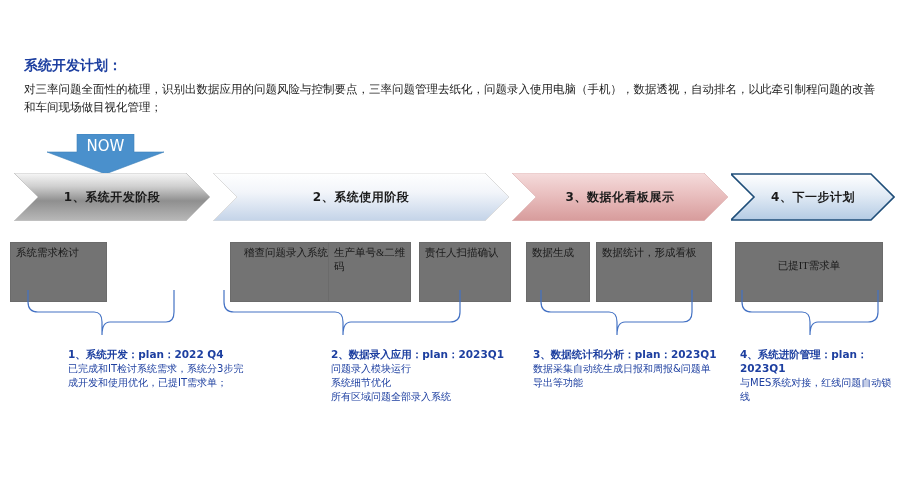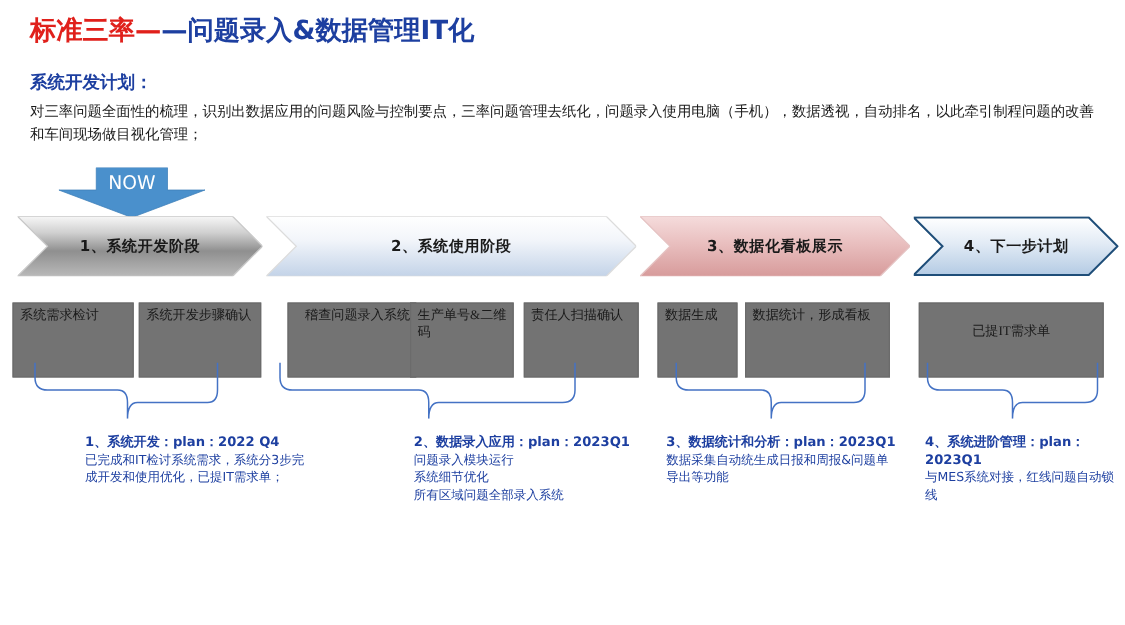--- a/index.html
+++ b/index.html
@@ -42,23 +42,20 @@
   
   .note{position:absolute;color:#1d3fa0;font-size:10px;line-height:14px;}
   .note .h{font-weight:bold;font-size:10.5px;display:block;margin-bottom:1px;}
   .note .l{display:block;}
 </style>
 </head>
 <body>
 
 <div class="stage">
 
-  <div class="title">
-    <span class="red">标准三率—</span><span class="blue">—问题录入&amp;数据管理IT化</span>
-  </div>
 
   <div class="subtitle">系统开发计划：</div>
   <div class="body-text">对三率问题全面性的梳理，识别出数据应用的问题风险与控制要点，三率问题管理去纸化，问题录入使用电脑（手机），数据透视，自动排名，以此牵引制程问题的改善和车间现场做目视化管理；</div>
 
   <div class="now-wrap">
     <svg width="117" height="40" viewBox="0 0 117 40">
       <polygon points="30,0 87,0 87,18 117,18 58.5,40 0,18 30,18" fill="#4a90cc" stroke="#3d7fb8" stroke-width="0.6"></polygon>
     </svg>
     <div class="now-label">NOW</div>
   </div>
@@ -115,23 +112,20 @@
           <stop offset="100%" stop-color="#b4cbe4"></stop>
         </linearGradient>
       </defs>
       <polygon points="0,1 140,1 163,24 140,47 0,47 23,24" fill="url(#g4)" stroke="#1f4e79" stroke-width="1.6"></polygon>
     </svg>
     <div class="lbl">4、下一步计划</div>
   </div>
 
   <div class="box" style="left:10px;width:97px;">
       <span class="t">系统需求检讨</span>
-    </div>
-  <div class="box" style="left:111px;width:98px;">
-      <span class="t">系统开发步骤确认</span>
     </div>
   <div class="box" style="left:230px;width:103px;text-align:right;">
       <span class="t">稽查问题录入系统</span>
     </div>
   <div class="box" style="left:328px;width:83px;">
       <span class="t">生产单号&amp;二维码</span>
     </div>
   <div class="box" style="left:419px;width:92px;">
       <span class="t">责任人扫描确认</span>
     </div>

